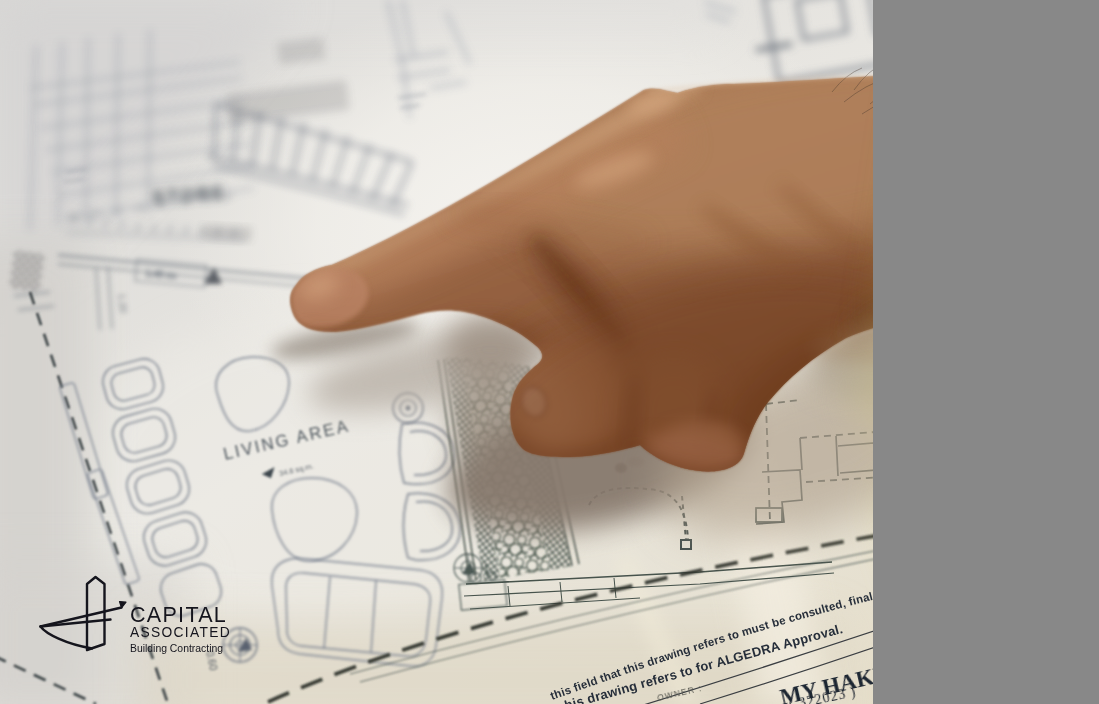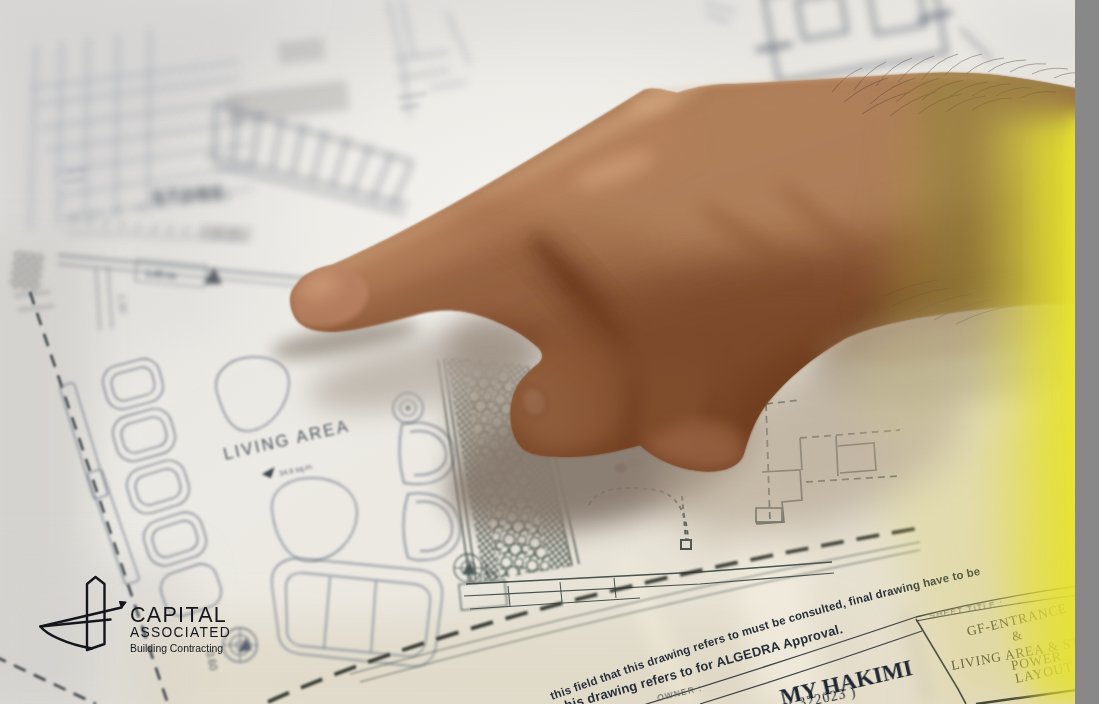--- a/index.html
+++ b/index.html
@@ -1,16 +1,16 @@
 <!DOCTYPE html>
 <html><head>
 <meta charset="utf-8">
 <style>
 html,body{margin:0;padding:0;background:#888;}
-#stage{position:relative;width:1075px;height:704px;overflow:hidden;font-family:"Liberation Sans",sans-serif;}
+#stage{position:relative;width:873px;height:704px;overflow:hidden;font-family:"Liberation Sans",sans-serif;}
 </style>
 </head>
 <body>
 
 <div id="stage">
 <svg width="1099" height="704" viewBox="0 0 1099 704" xmlns="http://www.w3.org/2000/svg">
 <defs>
 <filter id="b4" x="-30%" y="-30%" width="160%" height="160%">
           <feGaussianBlur stdDeviation="4"></feGaussianBlur>
         </filter>

